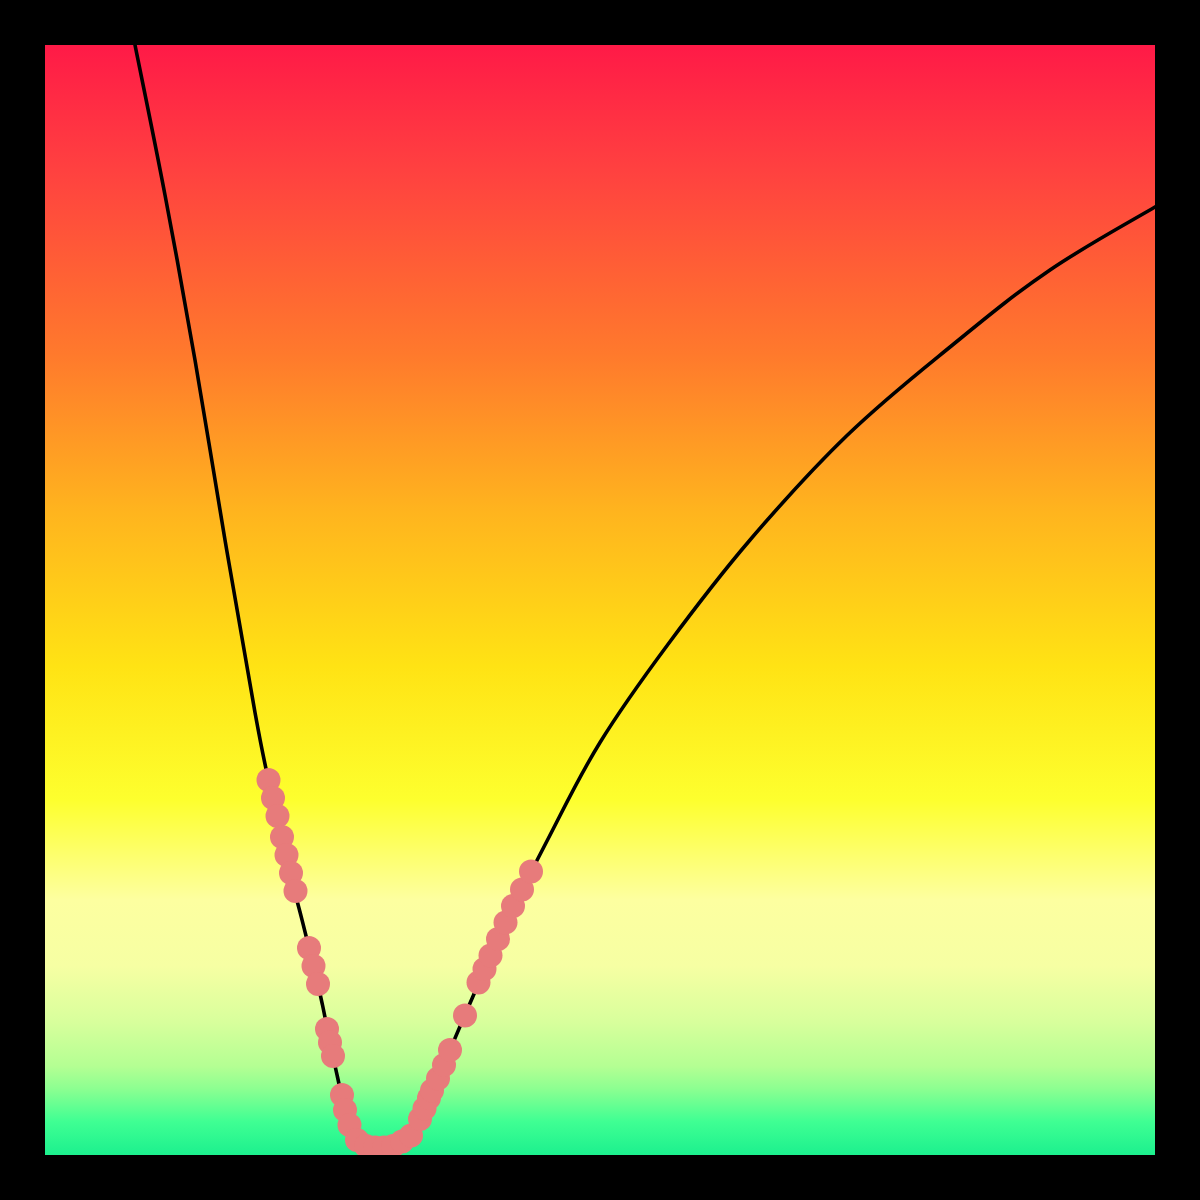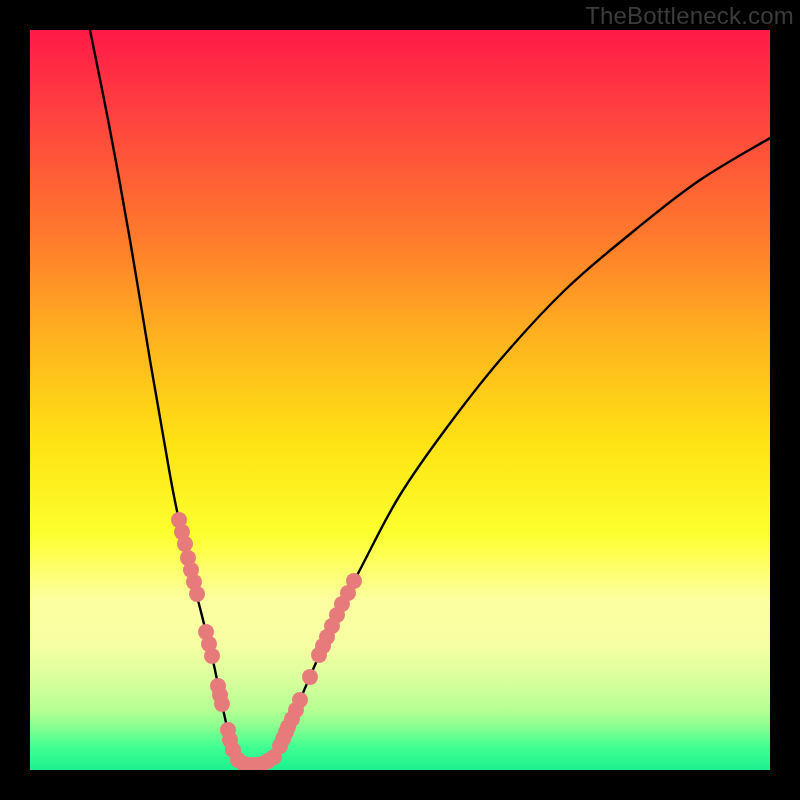--- a/index.html
+++ b/index.html
@@ -103,14 +103,13 @@
           <circle cx="293" cy="616" r="8" fill="#e77b7b"></circle>
           <circle cx="297" cy="607" r="8" fill="#e77b7b"></circle>
           <circle cx="302" cy="596" r="8" fill="#e77b7b"></circle>
           <circle cx="307" cy="585" r="8" fill="#e77b7b"></circle>
           <circle cx="312" cy="574" r="8" fill="#e77b7b"></circle>
           <circle cx="318" cy="563" r="8" fill="#e77b7b"></circle>
           <circle cx="324" cy="551" r="8" fill="#e77b7b"></circle>
         </g>
     </svg>
   </div>
-  <div class="watermark">TheBottleneck.com</div>
 </div>
 
 </body></html>

